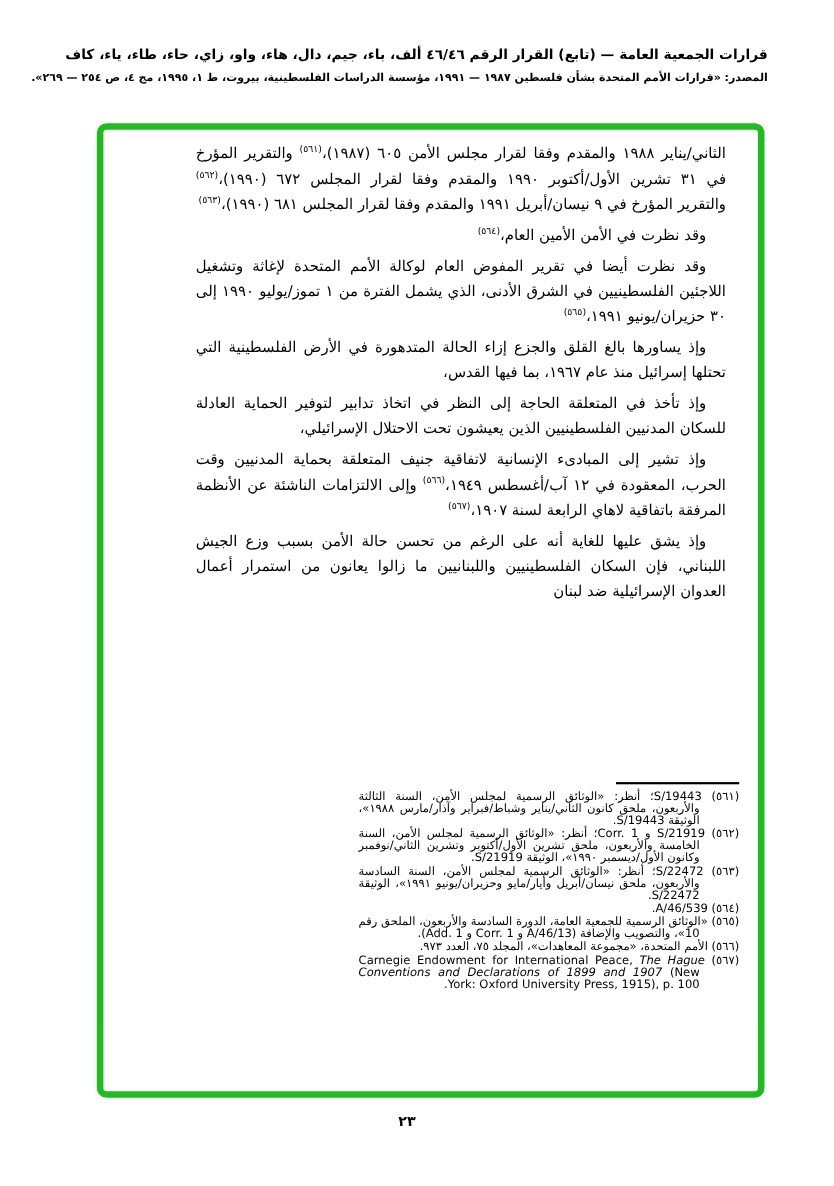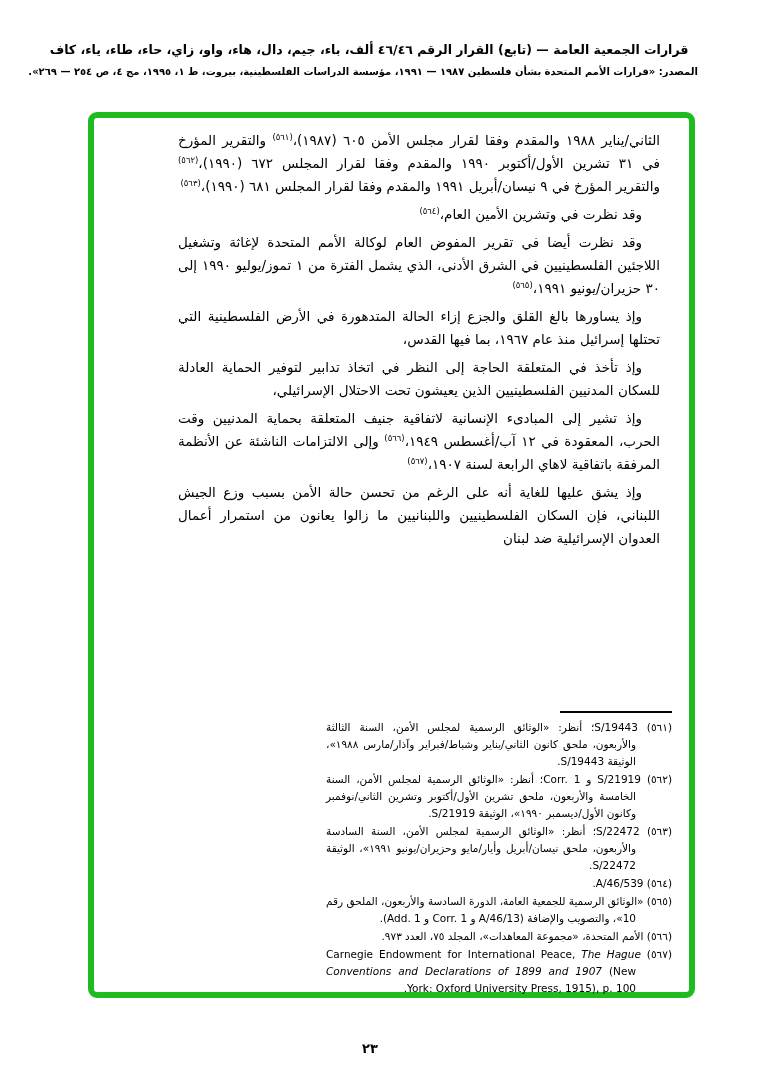--- a/index.html
+++ b/index.html
@@ -2,21 +2,21 @@
 <html lang="ar"><head>
 <meta charset="utf-8">
 <style>
   html,body{margin:0;padding:0;background:#ffffff;}
   .page{
     position:relative;width:758px;height:1078px;background:#ffffff;
     font-family:"DejaVu Sans",sans-serif;color:#000;overflow:hidden;
   }
   .header-line1{
     position:absolute;top:42px;right:60px;left:40px;
-    direction:rtl;text-align:center;white-space:nowrap;
+    direction:rtl;text-align:right;white-space:nowrap;
     font-size:12.5px;font-weight:bold;letter-spacing:0.2px;
   }
   .header-line2{
     position:absolute;top:66px;right:60px;left:40px;
     direction:rtl;text-align:right;white-space:nowrap;
     font-size:10px;font-weight:bold;padding-left:16px;
   }
   .green-box{
     position:absolute;left:88px;top:112px;width:595px;height:874px;
     border:6px solid #1ebc1e;border-radius:9px;background:transparent;
@@ -30,43 +30,43 @@
   .para.indent{text-indent:18px;}
   .b{font-weight:normal;}
   .i{font-style:italic;}
   sup{font-size:8.5px;line-height:0;vertical-align:super;}
   .fn-separator{
     position:absolute;top:711px;right:86px;width:112px;height:2px;background:#000;
   }
   .footnotes{
     position:absolute;top:719px;right:86px;width:346px;
     direction:rtl;text-align:justify;
-    font-size:10.5px;line-height:17px;
+    font-size:10.5px;line-height:11px;
   }
   .footnote{padding-right:36px;text-indent:-36px;margin:0 0 1px 0;}
   .fn-num{white-space:nowrap;}
   .page-number{
     position:absolute;top:1013px;left:340px;width:60px;text-align:center;
-    font-size:13px;font-weight:bold;direction:rtl;margin-top:28px;
+    font-size:13px;font-weight:bold;direction:rtl;
   }
 </style>
 </head>
 <body>
 
 <div class="page">
 
   <div class="header-line1">قرارات الجمعية العامة — (تابع) القرار الرقم ٤٦/٤٦ ألف، باء، جيم، دال، هاء، واو، زاي، حاء، طاء، ياء، كاف</div>
 
   <div class="header-line2">المصدر: «قرارات الأمم المتحدة بشأن فلسطين ١٩٨٧ — ١٩٩١، مؤسسة الدراسات الفلسطينية، بيروت، ط ١، ١٩٩٥، مج ٤، ص ٢٥٤ — ٢٦٩».</div>
 
   <div class="green-box" style="border-color: rgb(30, 188, 30);"></div>
 
   <div class="body-text">
       <p class="para"><span>الثاني/يناير ١٩٨٨ والمقدم وفقا لقرار مجلس الأمن ٦٠٥ (١٩٨٧)،</span><sup>(٥٦١)</sup><span> والتقرير المؤرخ في ٣١ تشرين الأول/أكتوبر ١٩٩٠ والمقدم وفقا لقرار المجلس ٦٧٢ (١٩٩٠)،</span><sup>(٥٦٢)</sup><span> والتقرير المؤرخ في ٩ نيسان/أبريل ١٩٩١ والمقدم وفقا لقرار المجلس ٦٨١ (١٩٩٠)،</span><sup>(٥٦٣)</sup></p>
-      <p class="para indent"><span class="b">وقد نظرت</span><span> في وتشرين الأمين العام،</span><sup>(٥٦٤)</sup></p>
+      <p class="para indent"><span class="b">وقد نظرت</span><span> في الأمن الأمين العام،</span><sup>(٥٦٤)</sup></p>
       <p class="para indent"><span class="b">وقد نظرت أيضا</span><span> في تقرير المفوض العام لوكالة الأمم المتحدة لإغاثة وتشغيل اللاجئين الفلسطينيين في الشرق الأدنى، الذي يشمل الفترة من ١ تموز/يوليو ١٩٩٠ إلى ٣٠ حزيران/يونيو ١٩٩١،</span><sup>(٥٦٥)</sup></p>
       <p class="para indent"><span class="b">وإذ يساورها بالغ القلق والجزع</span><span> إزاء الحالة المتدهورة في الأرض الفلسطينية التي تحتلها إسرائيل منذ عام ١٩٦٧، بما فيها القدس،</span></p>
       <p class="para indent"><span class="b">وإذ تأخذ في المتعلقة</span><span> الحاجة إلى النظر في اتخاذ تدابير لتوفير الحماية العادلة للسكان المدنيين الفلسطينيين الذين يعيشون تحت الاحتلال الإسرائيلي،</span></p>
       <p class="para indent"><span class="b">وإذ تشير</span><span> إلى المبادىء الإنسانية لاتفاقية جنيف المتعلقة بحماية المدنيين وقت الحرب، المعقودة في ١٢ آب/أغسطس ١٩٤٩،</span><sup>(٥٦٦)</sup><span> وإلى الالتزامات الناشئة عن الأنظمة المرفقة باتفاقية لاهاي الرابعة لسنة ١٩٠٧،</span><sup>(٥٦٧)</sup></p>
       <p class="para indent"><span class="b">وإذ يشق عليها للغاية</span><span> أنه على الرغم من تحسن حالة الأمن بسبب وزع الجيش اللبناني، فإن السكان الفلسطينيين واللبنانيين ما زالوا يعانون من استمرار أعمال العدوان الإسرائيلية ضد لبنان</span></p>
     </div>
 
   <div class="fn-separator" style="background: rgb(0, 0, 0);"></div>
 
   <div class="footnotes">

